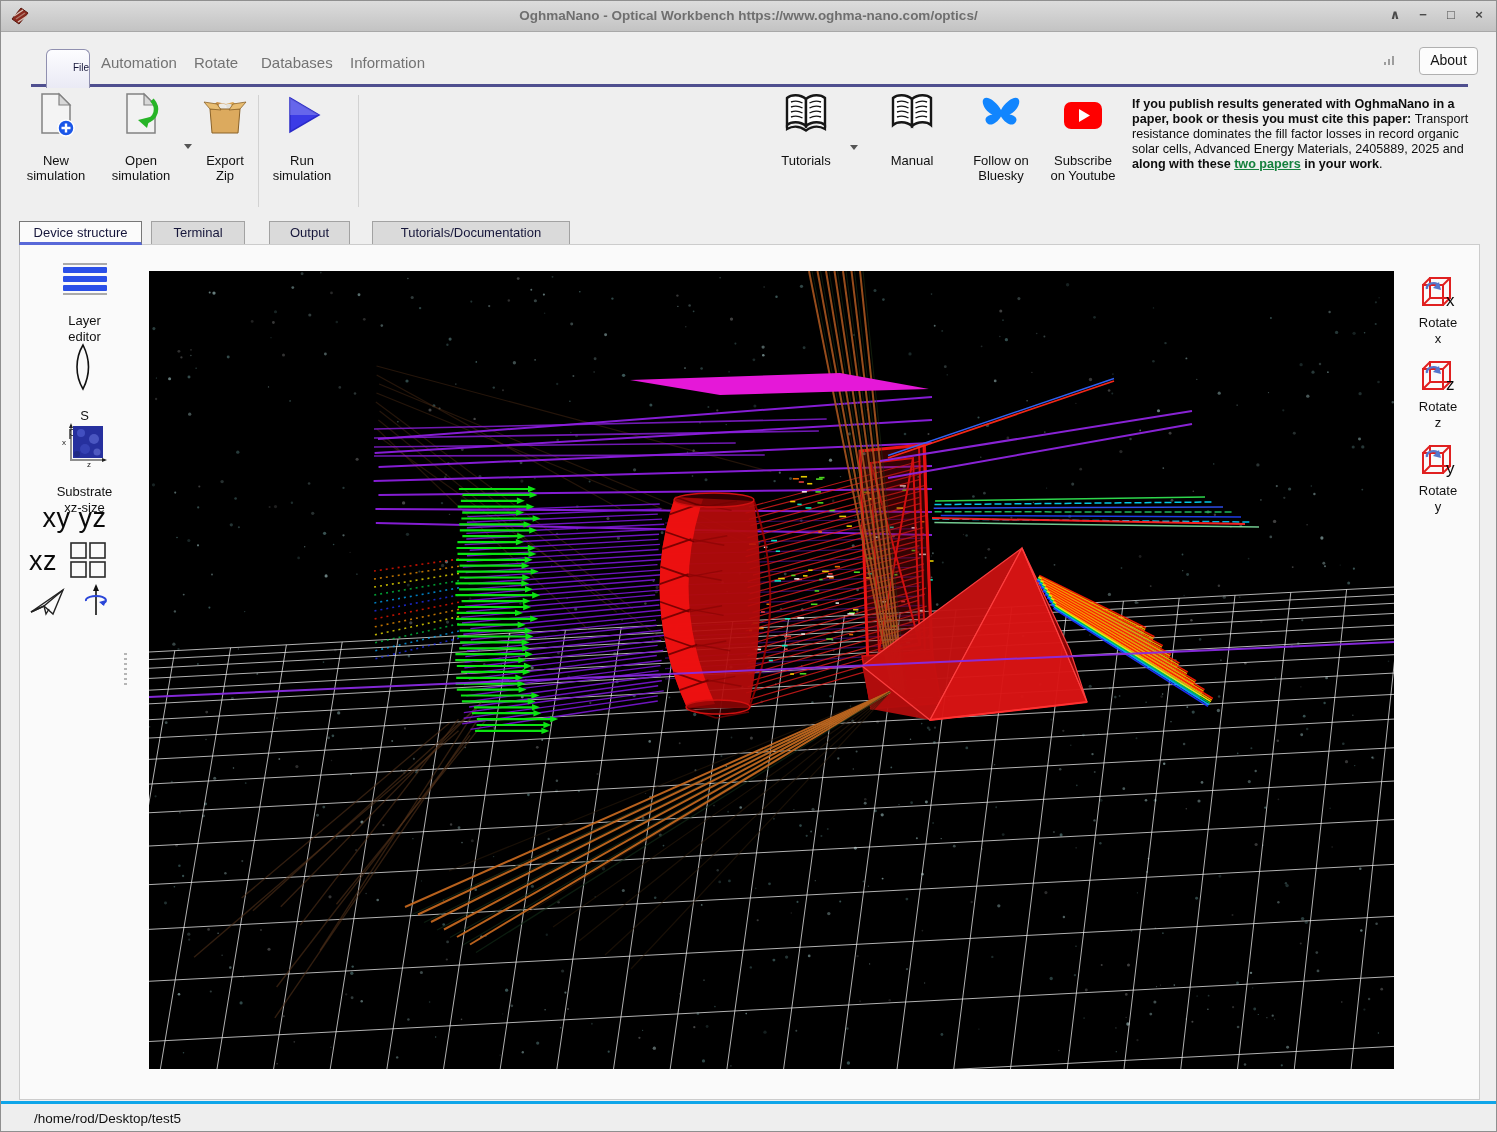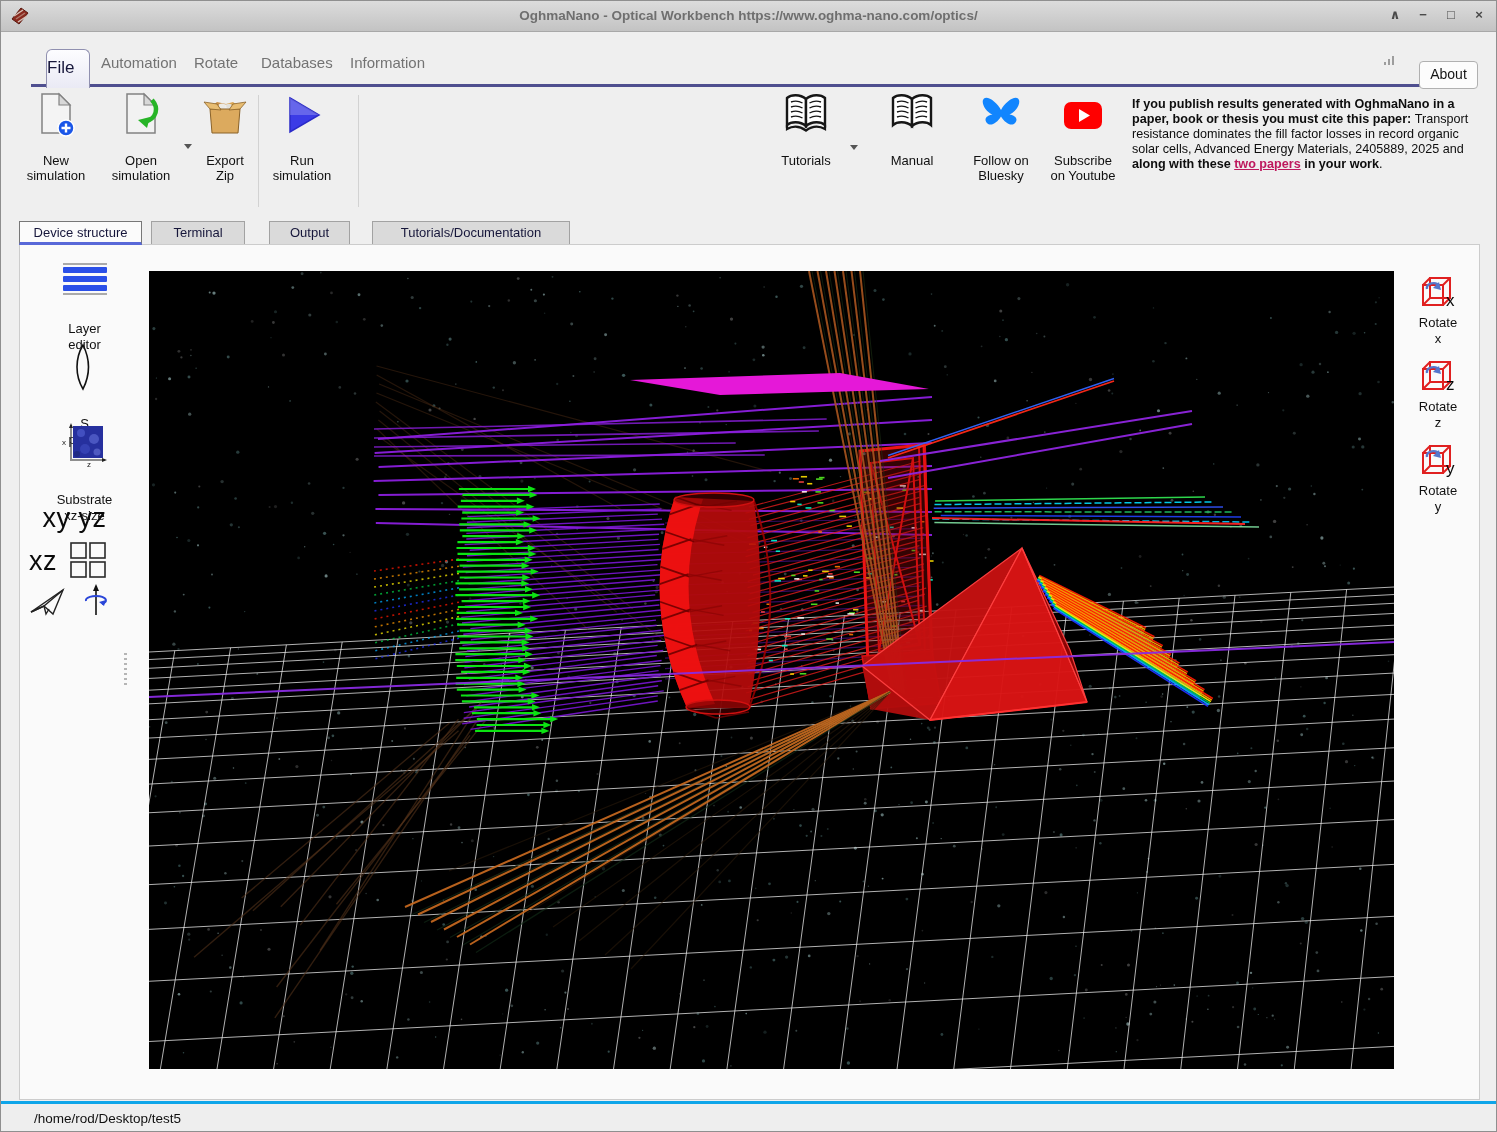--- a/index.html
+++ b/index.html
@@ -6,44 +6,44 @@
   .window{position:relative;width:1495px;height:1130px;background:#efefef;border:1px solid #8f8f8f;overflow:hidden;}
   
   .titlebar{position:absolute;left:0;top:0;width:100%;height:30px;background:linear-gradient(#dcdcdc,#c3c3c3);border-bottom:1px solid #a8a8a8;}
   .titlebar .appicon{position:absolute;left:8px;top:4px;}
   .title-text{position:absolute;left:0;right:0;top:7px;text-align:center;font-size:13.5px;font-weight:700;color:#6f6f6f;}
   .win-controls{position:absolute;right:10px;top:6px;display:flex;gap:14px;color:#4a4a4a;font-size:13px;font-weight:700;}
   .win-controls span{cursor:default;width:14px;text-align:center;}
   
   .menubar{position:absolute;left:0;top:31px;width:100%;height:55px;}
   .menu-underline{position:absolute;left:30px;top:52px;width:1437px;height:3px;background:#4f4f8f;}
-  .tab-file{position:absolute;left:45px;top:17px;width:42px;height:38px;background:linear-gradient(#fdfdff,#eaeaf5);border:1px solid #9090b0;border-bottom:none;border-radius:6px 6px 0 0;text-align:left;line-height:36px;font-size:17px;color:#16163a;z-index:3;}
+  .tab-file{position:absolute;left:45px;top:17px;width:42px;height:38px;background:linear-gradient(#fdfdff,#eaeaf5);border:1px solid #9090b0;border-bottom:none;border-radius:6px 6px 0 0;text-align:right;line-height:36px;font-size:10px;color:#16163a;z-index:3;}
   .menu-item{position:absolute;top:22px;font-size:15px;color:#737373;text-align:right;}
-  .about-btn{position:absolute;left:1418px;top:15px;width:57px;height:26px;background:#fcfcfc;border:1px solid #b0b0b0;border-radius:4px;text-align:center;line-height:24px;font-size:14px;color:#141414;margin-top:14px;}
+  .about-btn{position:absolute;left:1418px;top:15px;width:57px;height:26px;background:#fcfcfc;border:1px solid #b0b0b0;border-radius:4px;text-align:center;line-height:24px;font-size:14px;color:#141414;}
   .signal-icon{position:absolute;left:1383px;top:24px;width:12px;height:9px;}
   .signal-icon i{position:absolute;bottom:0;width:2px;background:#9d9d9d;}
   
   .toolbar{position:absolute;left:0;top:88px;width:100%;height:128px;}
   .tool-item{position:absolute;width:92px;text-align:center;}
   .tool-item .ticon{height:48px;display:flex;align-items:flex-end;justify-content:center;}
   .tool-item .tlabel{margin-top:16px;font-size:13px;line-height:15px;color:#101010;}
   .vsep{position:absolute;top:6px;width:1px;height:112px;background:#d2d2d2;}
   .dd-arrow{position:absolute;width:0;height:0;border-left:4px solid transparent;border-right:4px solid transparent;border-top:5px solid #555;}
   .citation{position:absolute;left:1131px;top:8px;width:351px;font-size:12.6px;line-height:15px;color:#0d0d0d;}
   .citation b{font-weight:700;}
-  .citation a{color:#be185d;font-weight:700;}
+  .citation a{color:#15803d;font-weight:700;}
   
   .doctabs{position:absolute;left:0;top:220px;width:100%;height:24px;}
   .dtab{position:absolute;top:0;height:22px;font-size:13px;color:#16163a;text-align:center;line-height:21px;background:#dadada;border:1px solid #a2a2a2;}
   .dtab.active{background:#fbfbfb;border:1px solid #777;border-bottom:3px solid #5868d8;height:20px;z-index:2;}
   
   .mainpanel{position:absolute;left:18px;top:243px;width:1461px;height:856px;background:#fafafa;border:1px solid #cccccc;box-sizing:border-box;}
   .sidebar{position:absolute;left:0;top:0;width:129px;height:100%;}
   .side-item{position:absolute;width:129px;text-align:center;color:#111;}
-  .side-item .slabel{font-size:13px;line-height:15.5px;margin-top:21px;}
+  .side-item .slabel{font-size:13px;line-height:15.5px;margin-top:13px;}
   .bigtext{font-size:27px;color:#0a0a0a;letter-spacing:0.5px;}
   .drag-dots{position:absolute;left:104px;top:408px;width:3px;height:32px;background:repeating-linear-gradient(#b5b5b5 0 2px,transparent 2px 5px);}
   .viewport{position:absolute;left:129px;top:26px;width:1245px;height:798px;background:#000;overflow:hidden;}
   .viewport svg{display:block;}
   
   .rot-item{position:absolute;left:1382px;width:72px;text-align:center;color:#111;}
   .rot-item .ricon{position:relative;height:36px;}
   .rot-item .axis-letter{position:absolute;left:44px;top:16px;font-size:17px;color:#0a0a0a;}
   .rot-item .rlabel{font-size:13px;line-height:16px;margin-top:4px;}
   

